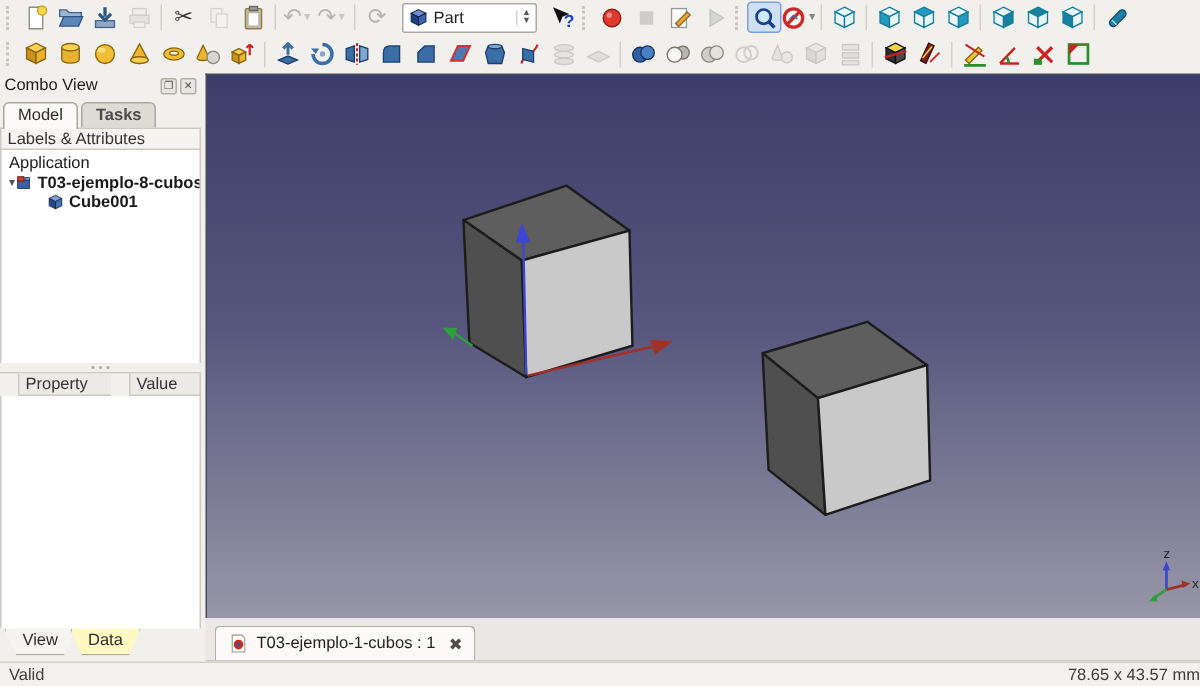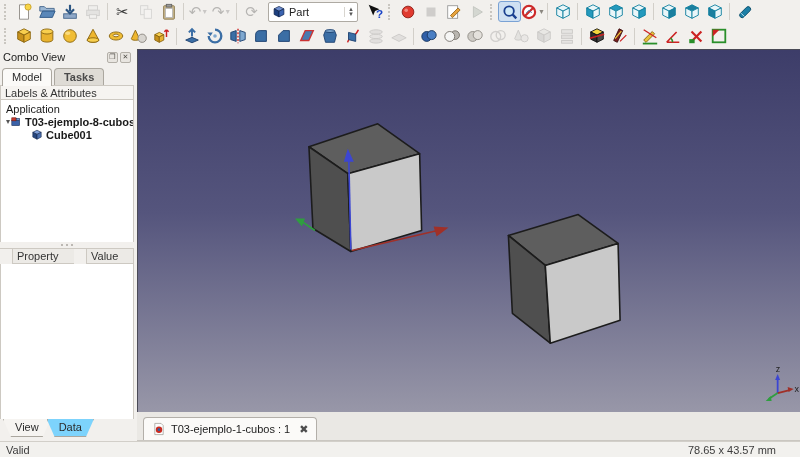--- a/index.html
+++ b/index.html
@@ -46,21 +46,21 @@
   .b { font-weight:bold; }
   .splitter { height:6px; display:flex; align-items:center; justify-content:center; gap:3px; }
   .splitter i { width:2px; height:2px; background:#aaa69f; border-radius:50%; }
   .prop-head { height:16px; display:flex; border-top:1px solid #cdc9c2; }
   .prop-cell { font-size:11px; color:#333; background:#eceae6; border:1px solid #cdc9c2; border-top:none;
                padding:1px 4px; display:flex; align-items:center;margin-left:12px; }
   .prop-cell.c1 { width:62px; border-right:none; }
   .prop-cell.c2 { flex:1; }
   .prop-body { flex:1; background:#fff; border-left:1px solid #cdc9c2; border-right:1px solid #cdc9c2; }
   .btabs { height:22px; display:flex; align-items:flex-start; padding-left:3px; }
-  .btab { font-size:11px; color:#2b2b2b; padding:2px 12px 4px 12px; background:#7dd3fc;
+  .btab { font-size:11px; color:#2b2b2b; padding:2px 12px 4px 12px; background:#fef9c3;
           clip-path:polygon(0 0,100% 0,calc(100% - 8px) 100%,8px 100%);
           box-shadow:inset 0 -1px 0 #aba79f, inset 1px 0 0 #aba79f, inset -1px 0 0 #aba79f; }
   .btab.active { background:#f6f4f1; }
   .btab + .btab { margin-left:-4px; }
 
   
   #viewport { left:137px; top:49px; width:663px; height:363px;
               background:linear-gradient(#3d3d69 0%, #55557d 45%, #9897a8 100%);
               border-top:1px solid #4a4a56; border-left:1px solid #4a4a56; }
   #scene { width:100%; height:100%; display:block; }
@@ -70,21 +70,21 @@
             border-bottom:1px solid #cac7c1; display:flex; align-items:flex-end; padding-left:6px; }
   .mdi-tab { height:23px; background:#fbfaf8; border:1px solid #b3afa9; border-bottom:none;
              border-radius:4px 4px 0 0; display:flex; align-items:center; padding:0 8px; font-size:11px; color:#222; }
   .mdi-tab svg { margin-right:5px; }
   .mdi-close { font-size:11px; font-weight:bold; color:#4d4d4d; margin-left:9px; }
 
   
   #statusbar { left:0; top:441px; width:800px; height:16px; background:#f2f1ee;
                border-top:1px solid #d2cfc9; display:flex; align-items:center; font-size:11px; color:#3c3c3c; }
   #status-left { padding-left:6px; flex:1; }
-  #status-right { padding-right:24px; }
+  #status-right { padding-right:0; }
 </style>
 </head>
 <body>
 
 <div id="tb1" class="abs">
     <div class="handle"></div>
     <div class="tb-btn">
       <span style="display: flex;">
         <svg width="18" height="18" viewBox="0 0 20 20">
           <path d="M5,2 h7 l3,3 v13 h-10 z" fill="#fff" stroke="#8d8984"></path>

